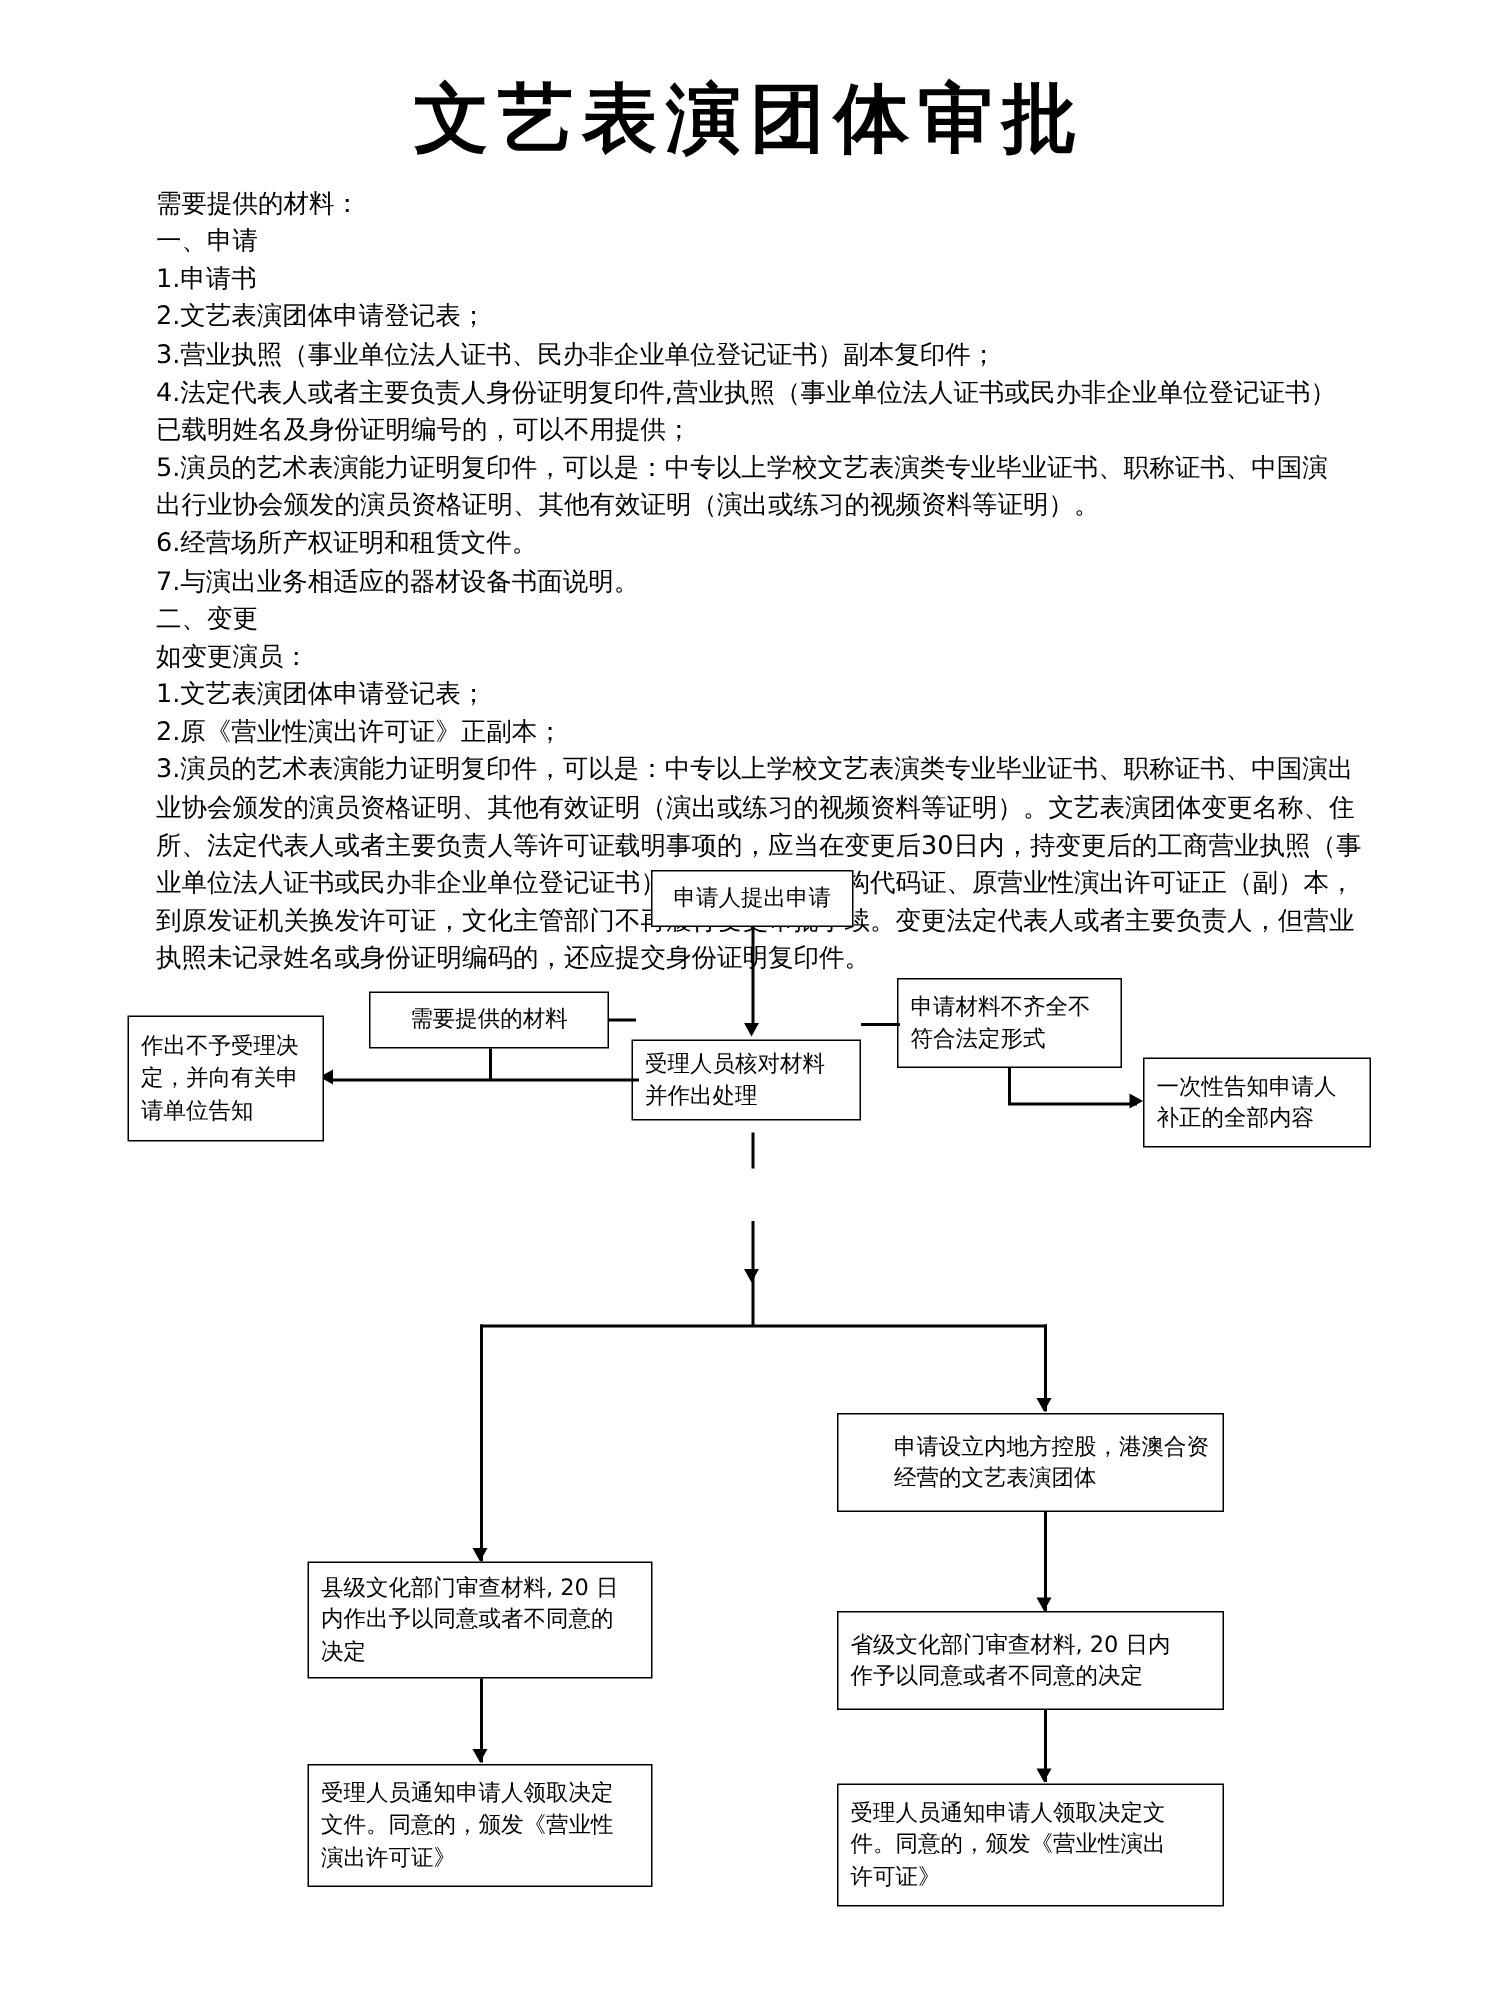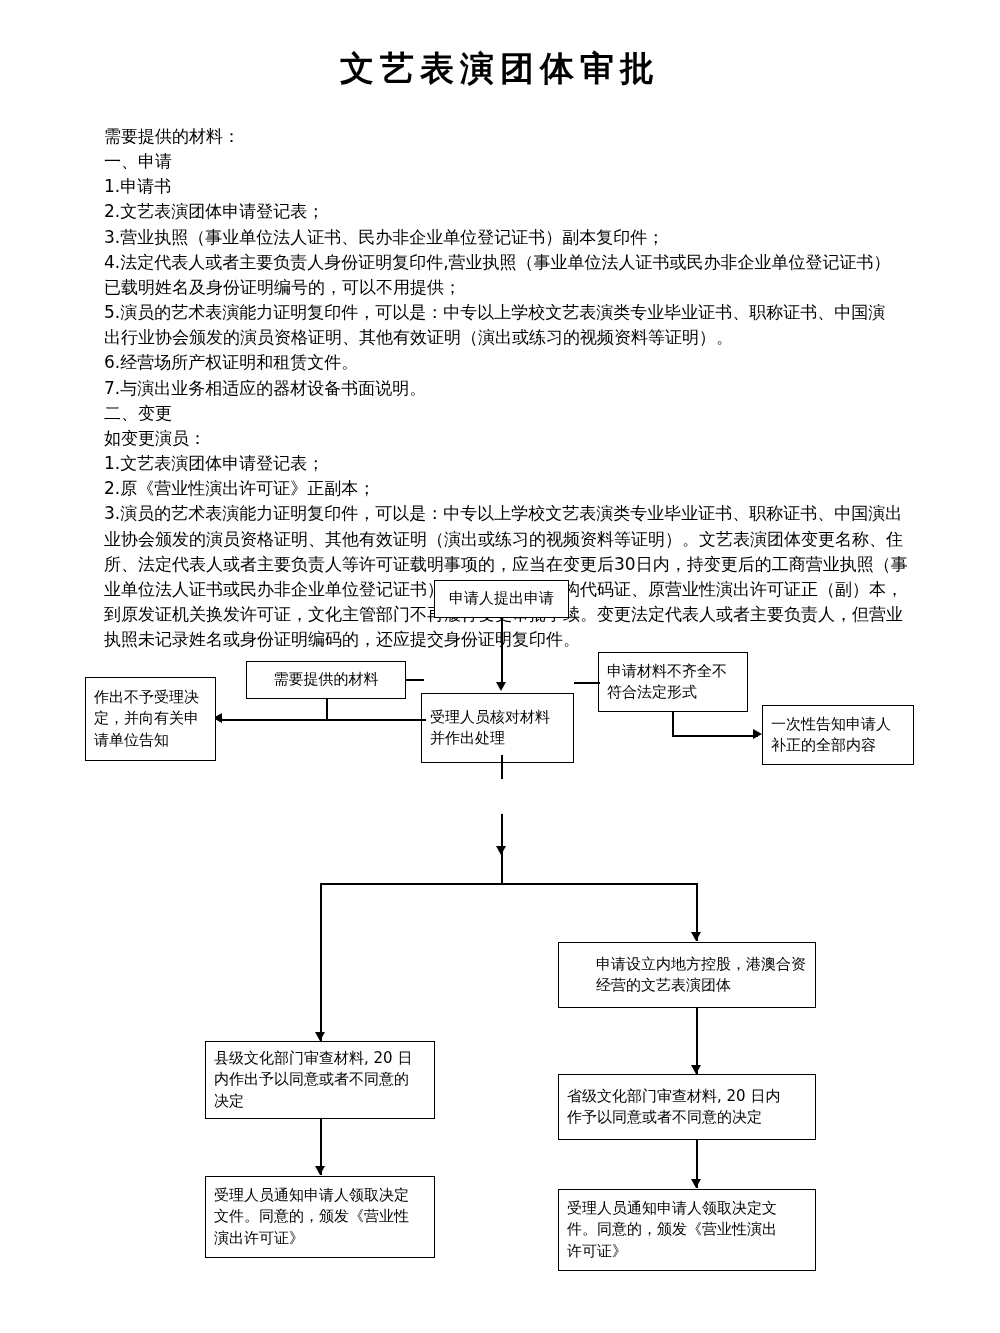--- a/index.html
+++ b/index.html
@@ -12,21 +12,21 @@
     color: #000000;
     position: relative;
     overflow: hidden;
   }
   #title {
     position: absolute;
     top: 46px;
     left: 0;
     width: 1000px;
     text-align: center;
-    font-size: 34px;
+    font-size: 50px;
     font-weight: bold;
     letter-spacing: 6px;
     font-family: "DejaVu Sans", "Liberation Sans", sans-serif;
   }
   #materials {
     position: absolute;
     top: 124px;
     left: 104px;
     width: 812px;
     font-size: 17px;
@@ -108,21 +108,21 @@
 
 <div id="flow">
 
   <div class="box center" style="left:434px; top:20px; width:135px; height:38px;align-items:center;">
     <span>申请人提出申请</span>
   </div>
 
   <div class="ln v" style="left:501px; top:58px; height:68px;"></div>
   <div class="arrow-down" style="left:496px; top:122px;"></div>
 
-  <div class="box" style="left:421px; top:133px; width:153px; height:70px;align-items:center;">
+  <div class="box" style="left:421px; top:133px; width:153px; height:54px;align-items:center;">
     <span>受理人员核对材料
 并作出处理</span>
   </div>
 
   <div class="box center" style="left:246px; top:101px; width:160px; height:38px;">
     <span>需要提供的材料</span>
   </div>
 
   <div class="ln h" style="left:406px; top:119px; width:18px;"></div>
 

